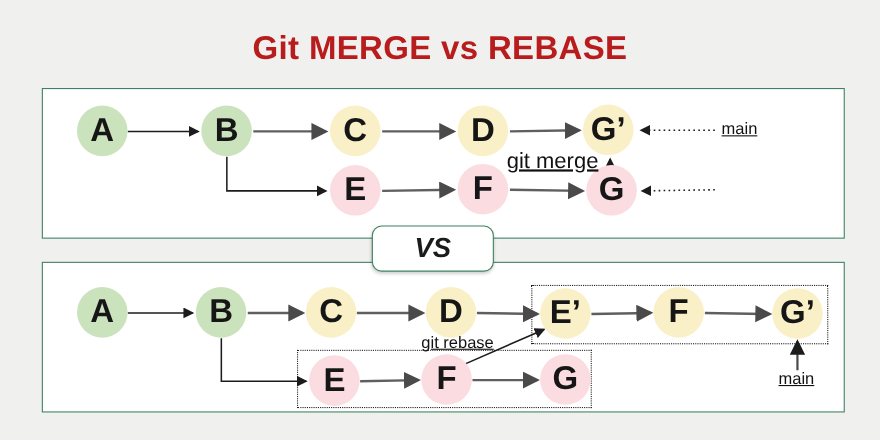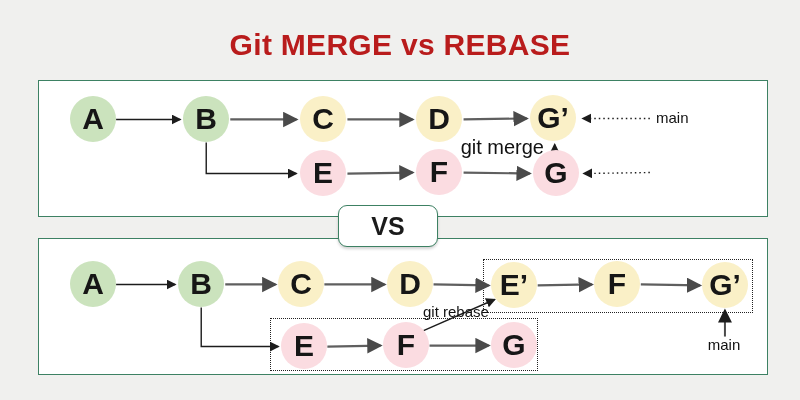--- a/index.html
+++ b/index.html
@@ -26,28 +26,29 @@
     width: 730px;
     height: 137px;
     background: #ffffff;
     border: 1.6px solid #3d8163;
   }
   .panel-merge  { top: 80px; }
   .panel-rebase { top: 238px; }
   .vs-badge {
     position: absolute;
     left: 338px; top: 205px;
-    width: 100px; height: 42px;
+    width: 111px; height: 42px;
     background: #ffffff;
     border: 1.6px solid #3d8163;
     border-radius: 9px;
     box-shadow: 0 2px 3px rgba(0,0,0,0.18);
     display: flex; align-items: center; justify-content: center;
     font-size: 25px; font-weight: 800;
     z-index: 6;
+    font-style: italic;
   }
   .node {
     position: absolute;
     width: 46px; height: 46px;
     border-radius: 50%;
     transform: translate(-50%, -50%);
     display: flex; align-items: center; justify-content: center;
     font-size: 30px; font-weight: 600;
     color: #161616;
     z-index: 3;
@@ -68,25 +69,26 @@
     z-index: 1;
   }
   .box-rebased { left: 444px; top: 20px; width: 270px; height: 54px; }
   .box-feature { left: 231px; top: 79px; width: 268px; height: 53px; }
   .small-label {
     position: absolute;
     font-size: 15px;
     color: #111;
     z-index: 4;
     white-space: nowrap;
+    text-decoration: underline;
   }
   .lbl-git-merge  { left: 380px; top: 55px; width: 125px; text-align: right; font-size: 20px; }
   .lbl-main-top   { left: 617px; top: 28px; }
   .lbl-feature    { left: 617px; top: 82px; }
-  .lbl-git-rebase { left: 344px; top: 64px; margin-left: 40px; }
+  .lbl-git-rebase { left: 344px; top: 64px; }
   .lbl-main-bot   { left: 655px; top: 97px; width: 60px; text-align: center; }
   svg.defs-only { position: absolute; width: 0; height: 0; }
 </style>
 </head>
 <body>
 
 <svg class="defs-only">
   <defs>
     <marker id="mk-black" markerWidth="8" markerHeight="8" refX="6" refY="3.5" orient="auto">
       <path d="M0,0 L7,3.5 L0,7 Z" fill="#1c1c1c"></path>

